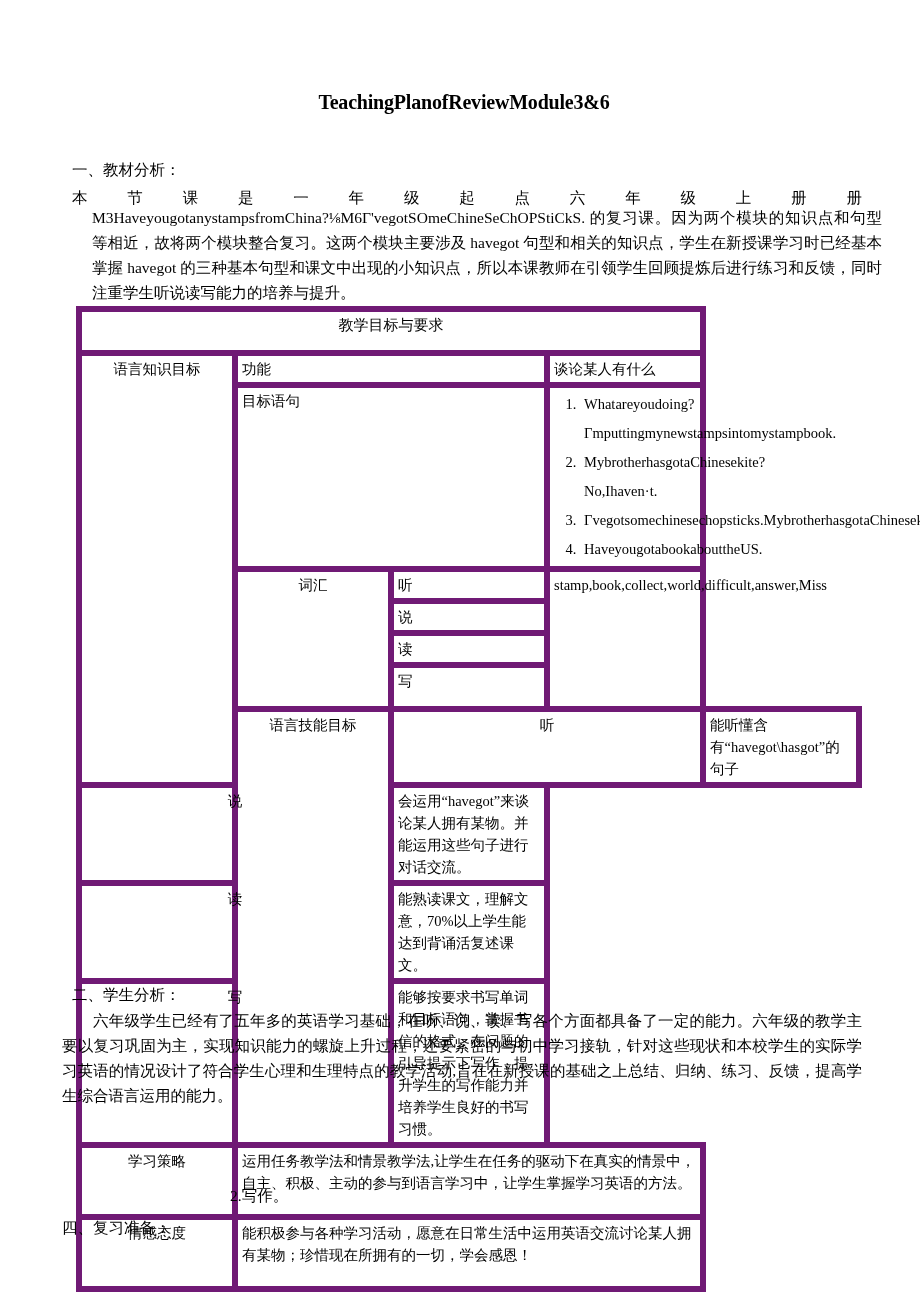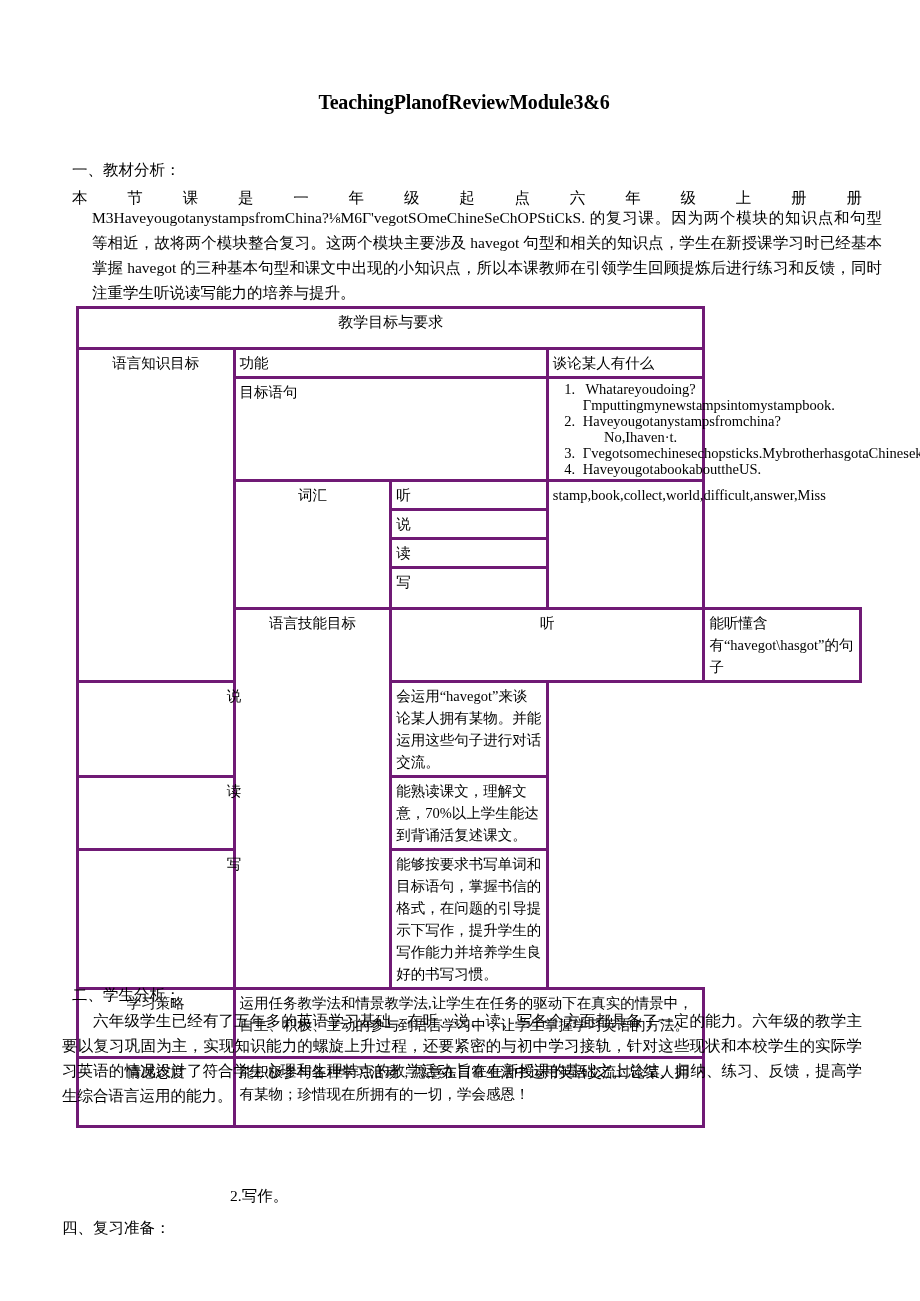--- a/index.html
+++ b/index.html
@@ -70,43 +70,42 @@
   table.goals {
     position: absolute;
     left: 76px;
     top: 306px;
     width: 786px;
     border-collapse: collapse;
     table-layout: fixed;
     font-size: 14.5px;
   }
   table.goals td {
-    border: 3px solid #701a75;
+    border: 6px solid #701a75;
     padding: 2px 4px;
     vertical-align: top;
     line-height: 22px;
   }
   td.center-mid {
     text-align: center;
     vertical-align: middle;
     margin-left: 30px;
   }
   td.mid { vertical-align: middle; margin-left: 10px; }
   td.bottom { vertical-align: bottom; }
   td.head {
     text-align: center;
     height: 34px;
     vertical-align: middle;
     font-size: 15px;
   }
   ol.sentences {
     margin: 0;
     padding-left: 26px;
-    line-height: 16px;
-    text-align: center;
+    line-height: 29px;
   }
   ol.sentences li {
     padding-left: 4px;
   }
 
   
   .c1 { width: 128px; }
   .c2 { width: 68px; }
   .c3 { width: 50px; }
 </style>
@@ -151,21 +150,21 @@
         <td class="c1 center-mid" rowspan="7">语言知识目标</td>
         <td class="c2" colspan="2">功能</td>
         <td>谈论某人有什么</td>
       </tr>
 
       <tr>
         <td class="c2" colspan="2">目标语句</td>
         <td>
           <ol class="sentences" id="sentence-list">
               <li>Whatareyoudoing?Γmputtingmynewstampsintomystampbook.</li>
-              <li>Haveyougotanystampsfromchina?No,Ihaven·t.</li>
+              <li>MybrotherhasgotaChinesekite?No,Ihaven·t.</li>
               <li>Γvegotsomechinesechopsticks.MybrotherhasgotaChinesekite.</li>
               <li>HaveyougotabookabouttheUS.</li>
             </ol>
         </td>
       </tr>
 
       <tr>
         <td class="c2 center-mid" rowspan="4">词汇</td>
         <td class="c3">听</td>
         <td rowspan="4">stamp,book,collect,world,difficult,answer,Miss</td>

